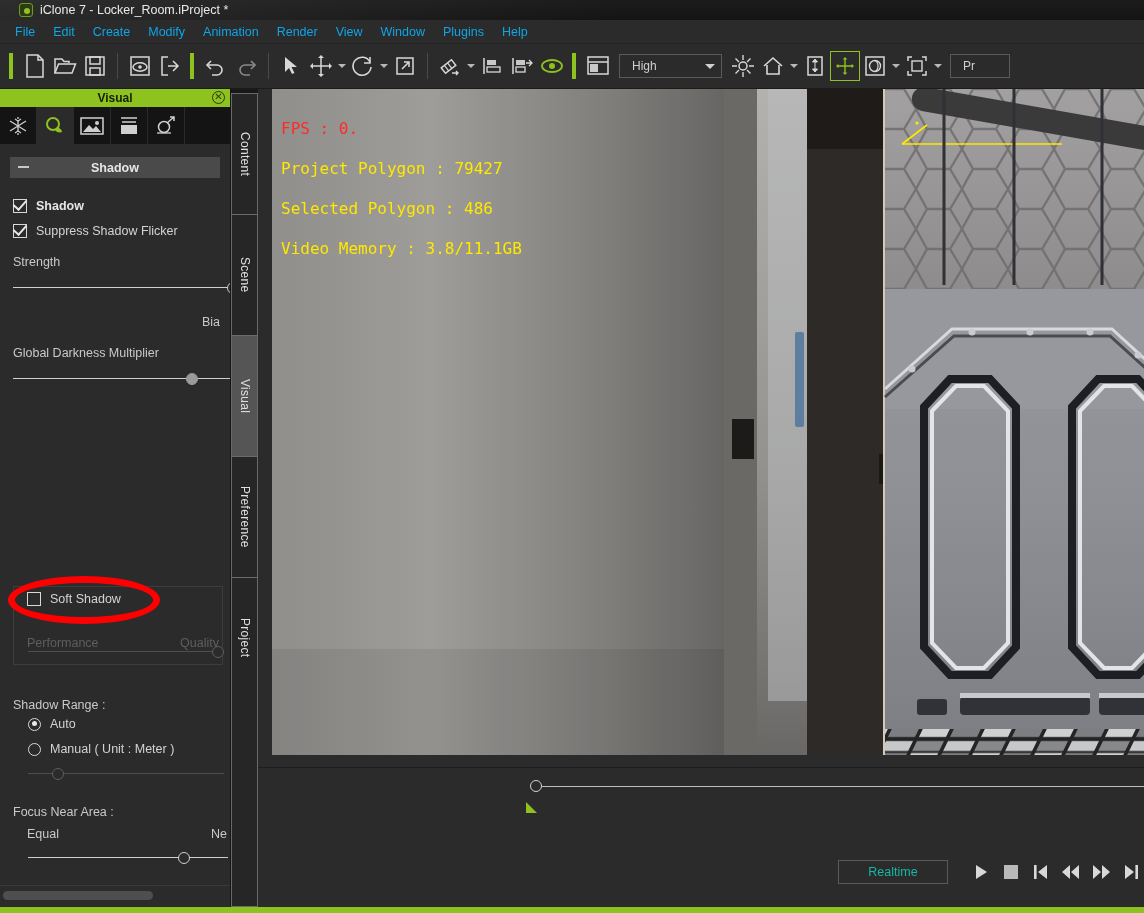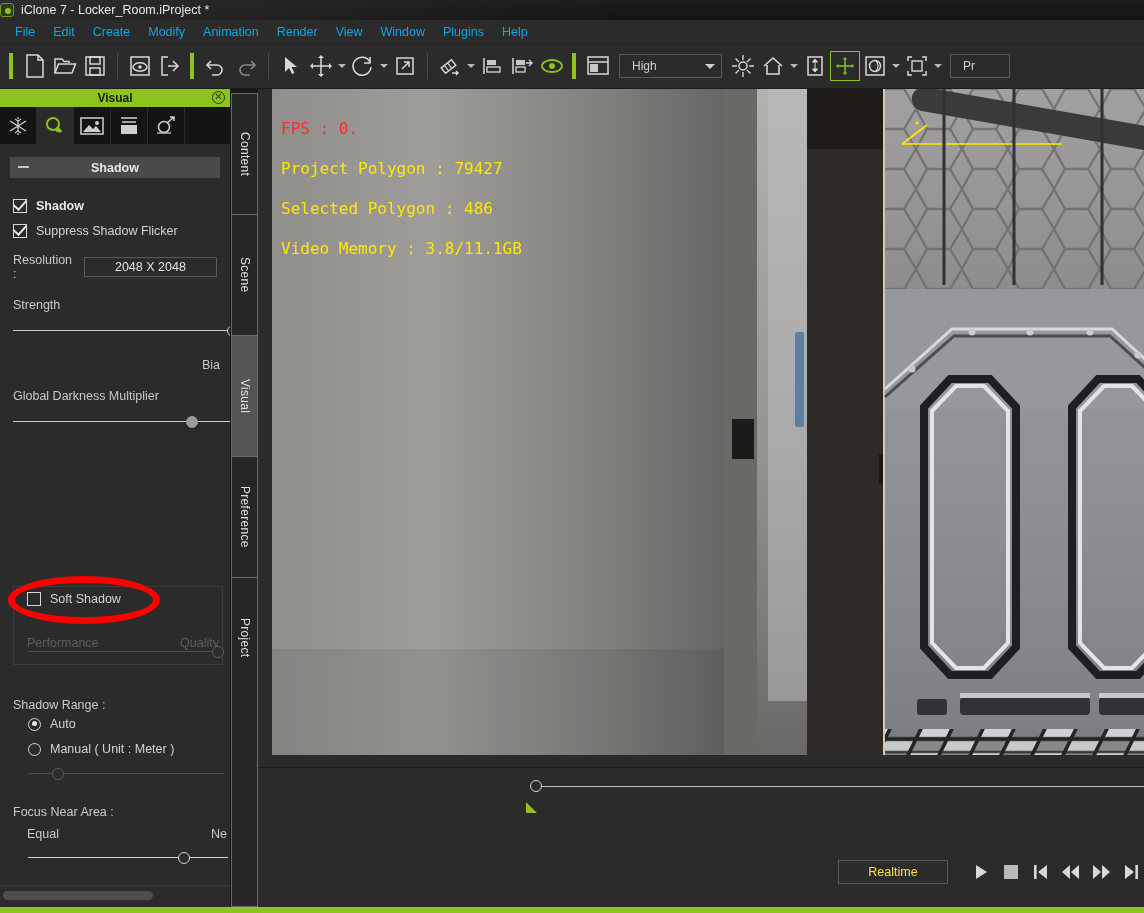--- a/index.html
+++ b/index.html
@@ -1,21 +1,21 @@
 <!DOCTYPE html>
 <html><head>
 <meta charset="utf-8">
 <style>
   * { box-sizing: border-box; margin:0; padding:0; }
   html,body { width:1144px; height:913px; overflow:hidden; background:#2b2b2b;
     font-family:"Liberation Sans", sans-serif; }
 
   
   #titlebar { height:20px; background:linear-gradient(to bottom,#1c1c1c,#141414);
-    display:flex; align-items:center; padding-left:0; position:relative; }
+    display:flex; align-items:center; padding-left:19px; position:relative; }
   #titlebar .glow { position:absolute; left:0; top:0; width:620px; height:20px;
     background:linear-gradient(to right, rgba(60,60,60,.55), rgba(30,30,30,0)); }
   #app-logo { width:14px; height:14px; border-radius:3px; background:#2d3a16;
     border:1px solid #6f9c1e; position:relative; z-index:2; flex:none; }
   #app-logo::after { content:""; position:absolute; left:4px; top:4px; width:6px;
     height:6px; border-radius:50%; background:#8ec21f; }
   #title-text { color:#e8e8e8; font-size:12.5px; margin-left:7px; position:relative;
     z-index:2; white-space:nowrap; }
 
   
@@ -136,21 +136,21 @@
     border-top:1px solid #1d1d1d; }
   #tl-track { position:absolute; left:284px; right:0; top:18px; height:1px;
     background:#bdbdbd; }
   #tl-knob { position:absolute; left:272px; top:12px; width:12px; height:12px;
     border-radius:50%; border:1.4px solid #d2d2d2; background:#2b2b2b; }
   #tl-marker { position:absolute; left:268px; top:34px; width:0; height:0;
     border-bottom:11px solid #8ec21f; border-right:11px solid transparent; }
 
   #transport { position:absolute; left:0; right:0; bottom:6px; height:34px;
     display:flex; align-items:center; }
-  .tp-combo { width:110px; height:24px; border:1px solid #5a5a5a; color:#fde047;
+  .tp-combo { width:110px; height:24px; border:1px solid #5a5a5a; color:#14b8a6;
     font-size:12.5px; display:flex; align-items:center; justify-content:center;
     margin-left:580px; flex:none; }
   .tp-btn { width:30px; height:30px; display:flex; align-items:center;
     justify-content:center; flex:none; }
 
   #bottombar { height:12px; background:#8ec21f; }
 </style>
 </head>
 <body>
 
@@ -418,24 +418,20 @@
       <div class="row" style="margin-top:21px;">
         <span class="chk on"></span>
         <span class="lbl-txt bold">Shadow</span>
       </div>
 
       <div class="row" style="margin-top:11px;">
         <span class="chk on"></span>
         <span class="lbl-txt">Suppress Shadow Flicker</span>
       </div>
 
-      <div class="row" style="margin-top:15px;">
-        <span class="lbl-plain">Resolution :</span>
-        <span class="field" style="width:140px; margin-left:8px;">2048 X 2048</span>
-      </div>
 
       <div style="margin:17px 13px 0 13px;">
         <div class="lbl-plain">Strength</div>
       </div>
       <div class="slider" style="margin:11px 0 0 13px; width:222px;">
         <div class="trk"></div>
         <div class="knob" style="left:214px;"></div>
       </div>
 
       <div style="text-align:right; margin:16px 10px 0 0;">

